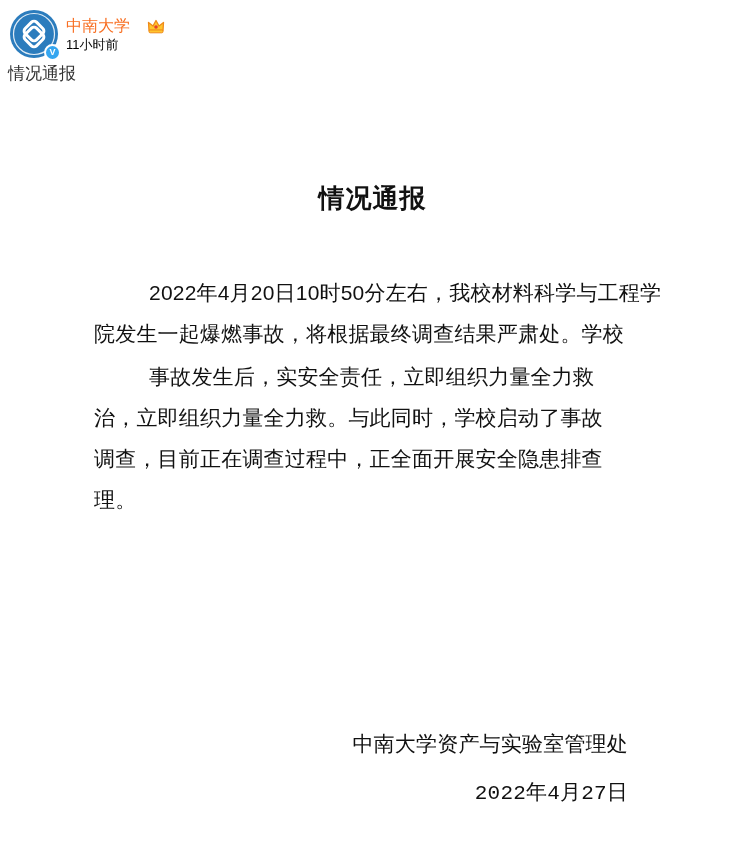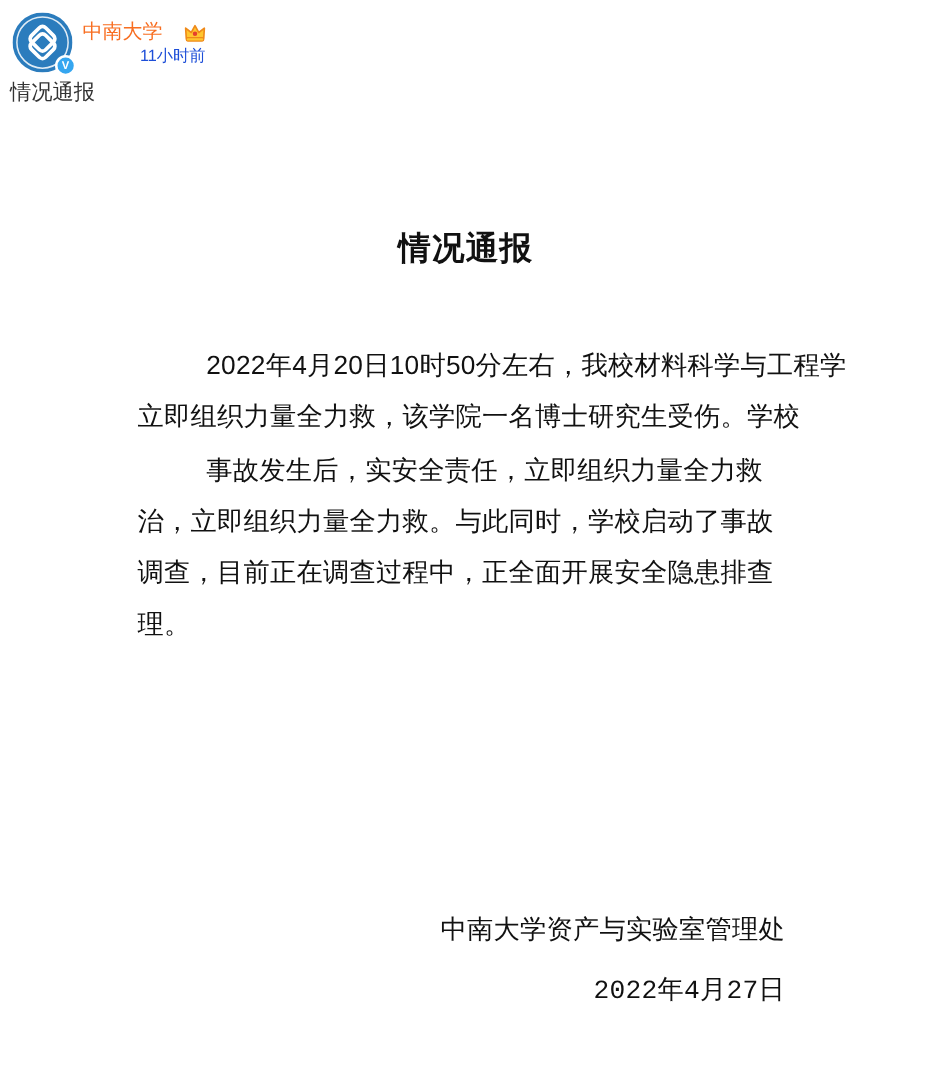--- a/index.html
+++ b/index.html
@@ -29,40 +29,40 @@
     position: absolute; left: 66px; top: 16px;
     display: flex; align-items: center; gap: 17px;
   }
   .username {
     font-size: 16px; color: #f86e21; cursor: pointer;
     line-height: 20px;
   }
   .crown-icon { display: inline-block; width: 18px; height: 16px; cursor: pointer; }
   .timestamp {
     position: absolute; left: 66px; top: 36px;
-    font-size: 13px; color: #1d4ed8; cursor: pointer; margin-left: 46px;
+    font-size: 13px; color: #000000; cursor: pointer;
   }
   .post-text {
     position: absolute; left: 8px; top: 62px;
     font-size: 17px; color: #333333;
   }
 
   
   .notice {
     position: absolute; left: 0; top: 100px;
     width: 745px; height: 754px; background: #ffffff;
   }
   .notice-title {
     position: absolute; left: 0; top: 81px; width: 745px;
     text-align: center;
     font-size: 26px; font-weight: 600; color: #111111;
     letter-spacing: 1px;
   }
   .notice-body {
-    position: absolute; left: 110px; top: 172px; width: 560px;
+    position: absolute; left: 94px; top: 172px; width: 560px;
   }
   .para { margin: 0 0 2px 0; padding: 0; }
   .ln {
     font-size: 21px; line-height: 41px;
     color: #111111; white-space: nowrap;
     letter-spacing: 0.2px;
   }
   .ln.first { padding-left: 55px; }
   .signature-block {
     position: absolute; top: 625px; right: 117px;
@@ -103,21 +103,21 @@
 
 <div class="post-text">情况通报</div>
 
 <div class="notice">
 
   <div class="notice-title">情况通报</div>
 
   <div class="notice-body">
     <div class="para">
       <div class="ln first">2022年4月20日10时50分左右，我校材料科学与工程学</div>
-      <div class="ln">立即组织力量全力救，该学院一名博士研究生受伤。学校</div>
+      <div class="ln">院发生一起爆燃事故，将根据最终调查结果严肃处。学校</div>
     </div>
     <div class="para">
       <div class="ln first">事故发生后，实安全责任，立即组织力量全力救</div>
       <div class="ln">治，立即组织力量全力救。与此同时，学校启动了事故</div>
       <div class="ln">调查，目前正在调查过程中，正全面开展安全隐患排查</div>
       <div class="ln">理。</div>
     </div>
   </div>
 
   <div class="signature-block">

